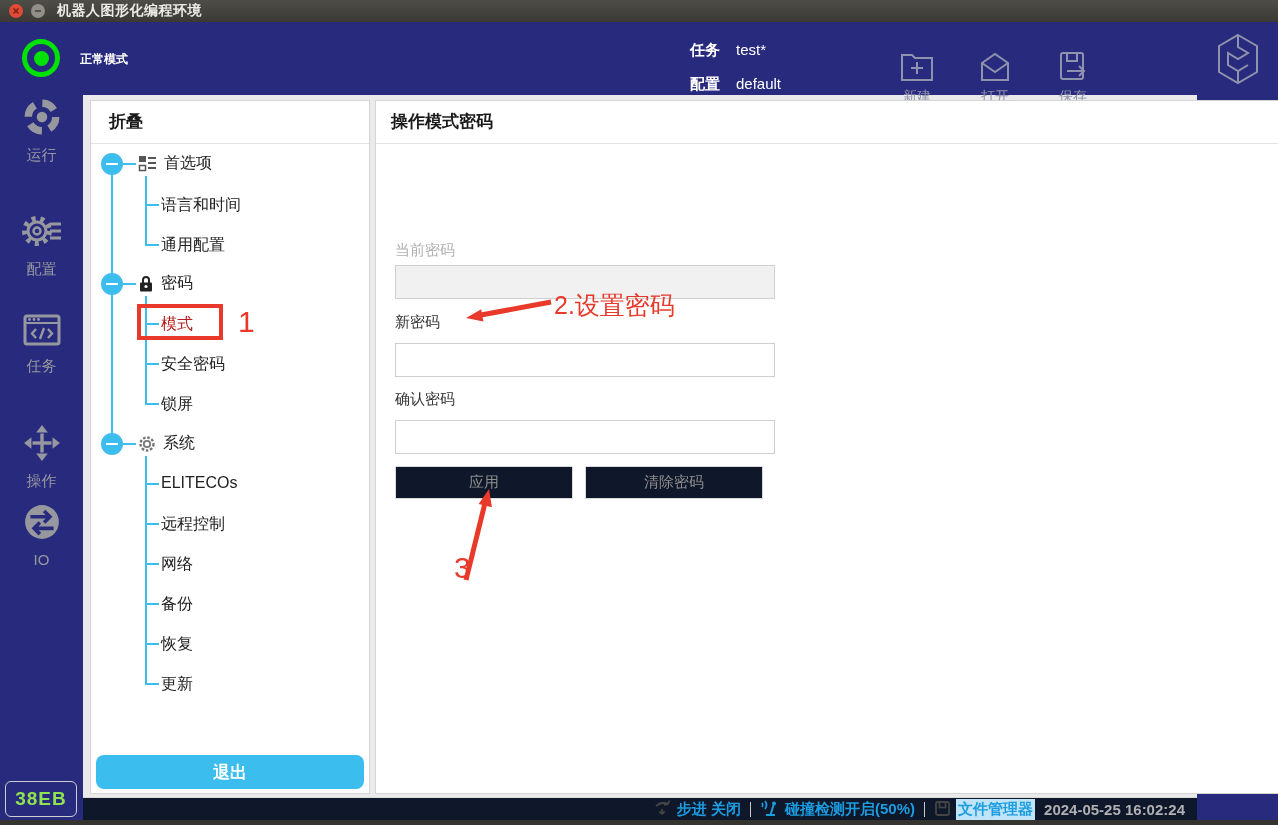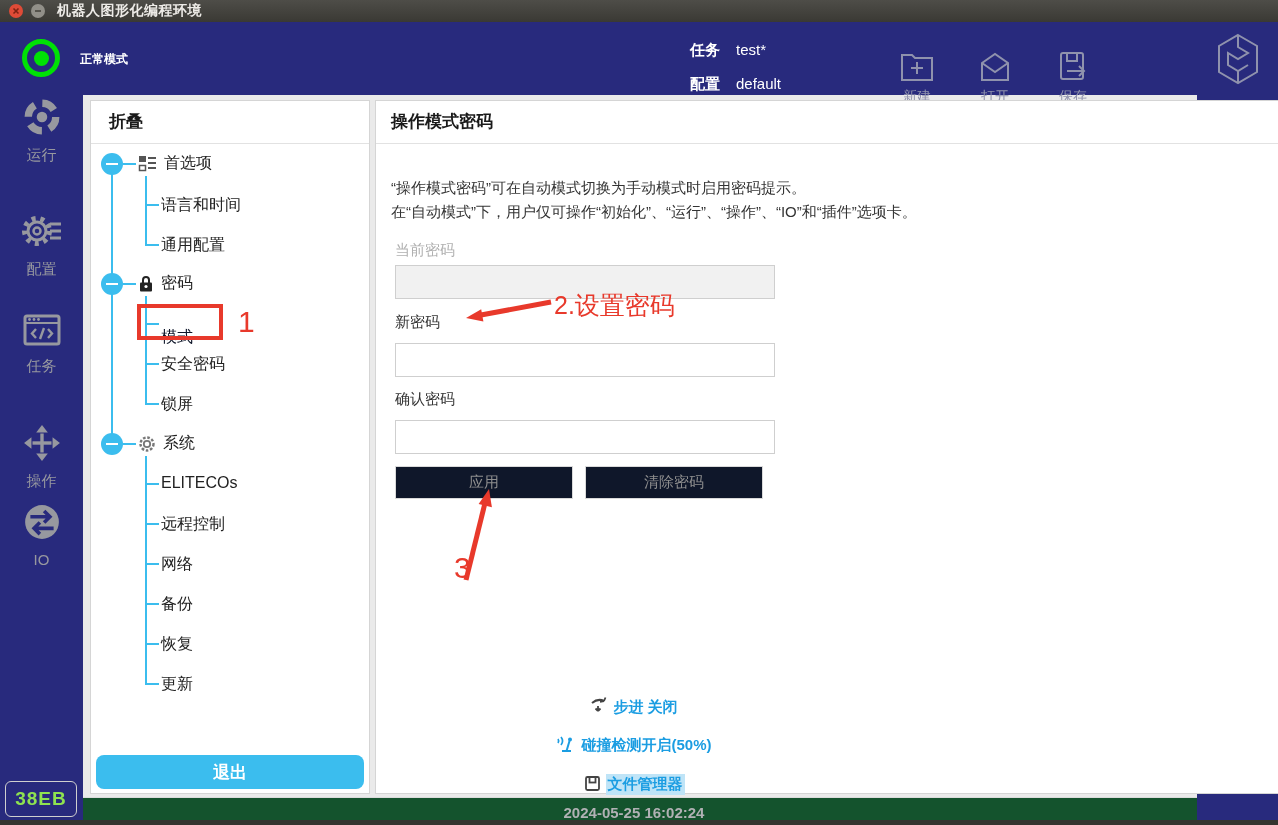--- a/index.html
+++ b/index.html
@@ -47,38 +47,38 @@
   .card{position:absolute;background:#fff;border:1px solid #d5d5d5;box-sizing:border-box;}
   .tree-card{left:90px;top:100px;width:280px;height:694px;}
   .main-card{left:375px;top:100px;width:925px;height:694px;}
   .card h1{position:absolute;margin:0;font-size:17px;font-weight:bold;color:#1a1a1a;}
   .card .hr{position:absolute;left:0;right:0;top:42px;height:1px;background:#e2e2e2;}
   
   .tline{position:absolute;background:#3bbdee;}
   .tnode{position:absolute;display:flex;align-items:center;gap:7px;font-size:16px;color:#222;cursor:pointer;}
   .tnode .ticon{flex:none;display:flex;}
   .tchild{position:absolute;font-size:16px;color:#222;cursor:pointer;}
-  .tchild.sel{color:#0f172a;margin-top:13px;}
+  .tchild.sel{color:#b91c1c;}
   .collapse-dot{position:absolute;width:22px;height:22px;background:#3bbdee;border-radius:50%;}
   .collapse-dot i{position:absolute;left:5px;top:10px;width:12px;height:2px;background:#fff;}
   .exit-btn{position:absolute;left:5px;bottom:4px;width:268px;height:34px;background:#3bbdee;border:none;border-radius:8px;
     color:#fff;font-size:17px;font-weight:bold;cursor:pointer;font-family:inherit;}
   .redbox{position:absolute;left:46px;top:203px;width:86px;height:36px;border:4px solid #e8392b;box-sizing:border-box;z-index:40;pointer-events:none;}
   .rednum{position:absolute;color:#e8392b;font-size:30px;z-index:41;pointer-events:none;}
   
   .desc{position:absolute;left:15px;top:75px;font-size:15px;color:#333;line-height:24px;}
   .flabel{position:absolute;left:19px;font-size:15px;color:#333;}
   .flabel.dim{color:#b0b0b0;}
   .finput{position:absolute;left:19px;width:380px;height:34px;box-sizing:border-box;border:1px solid #cfcfcf;background:#fff;font-size:15px;padding:0 8px;font-family:inherit;}
   .finput:disabled{background:#f1f1f1;}
   .fbtn{position:absolute;height:33px;background:#0f172a;border:1px solid #dadada;color:#8f8f8f;font-size:15px;cursor:pointer;font-family:inherit;}
   .ann{position:absolute;color:#e8392b;z-index:41;pointer-events:none;}
   
-  .statusbar{position:absolute;left:83px;top:797px;width:1114px;height:24px;background:#14532d;border-top:1px solid #dcdcdc;
-    display:flex;align-items:center;justify-content:flex-end;gap:9px;padding-right:12px;box-sizing:border-box;font-size:15px;flex-direction:column;}
+  .statusbar{position:absolute;left:83px;top:797px;width:1114px;height:24px;background:#0f172a;border-top:1px solid #dcdcdc;
+    display:flex;align-items:center;justify-content:flex-end;gap:9px;padding-right:12px;box-sizing:border-box;font-size:15px;}
   .sb-blue{color:#1b9de2;font-weight:bold;cursor:pointer;display:flex;align-items:center;gap:5px;}
   .sb-sep{width:1px;height:15px;background:#c9c9c9;}
   .sb-files{background:#bfe4f7;padding:1px 2px;}
   .sb-date{color:#b1b1b4;font-weight:bold;}
   .bottomstrip{position:absolute;left:0;top:820px;width:1278px;height:5px;background:#35342f;}
   .overlay{position:absolute;left:0;top:0;z-index:60;pointer-events:none;}
 </style>
 </head>
 <body>
 
@@ -319,24 +319,20 @@
   <div class="redbox"></div>
   <div class="rednum" style="left:147px;top:204px;">1</div>
 
   <button class="exit-btn">退出</button>
 </div>
 
 <div class="card main-card">
   <h1 style="left:15px;top:9px;">操作模式密码</h1>
   <div class="hr"></div>
 
-  <div class="desc">
-    <div>“操作模式密码”可在自动模式切换为手动模式时启用密码提示。</div>
-    <div>在“自动模式”下，用户仅可操作“初始化”、“运行”、“操作”、“IO”和“插件”选项卡。</div>
-  </div>
 
   <div class="flabel dim" style="top:140px;">当前密码</div>
   <input class="finput" style="top: 164px;" disabled="" value="">
 
   <div class="flabel" style="top:212px;">新密码</div>
   <input class="finput" style="top: 242px;" value="">
 
   <div class="flabel" style="top:289px;">确认密码</div>
   <input class="finput" style="top: 319px;" value="">
 

